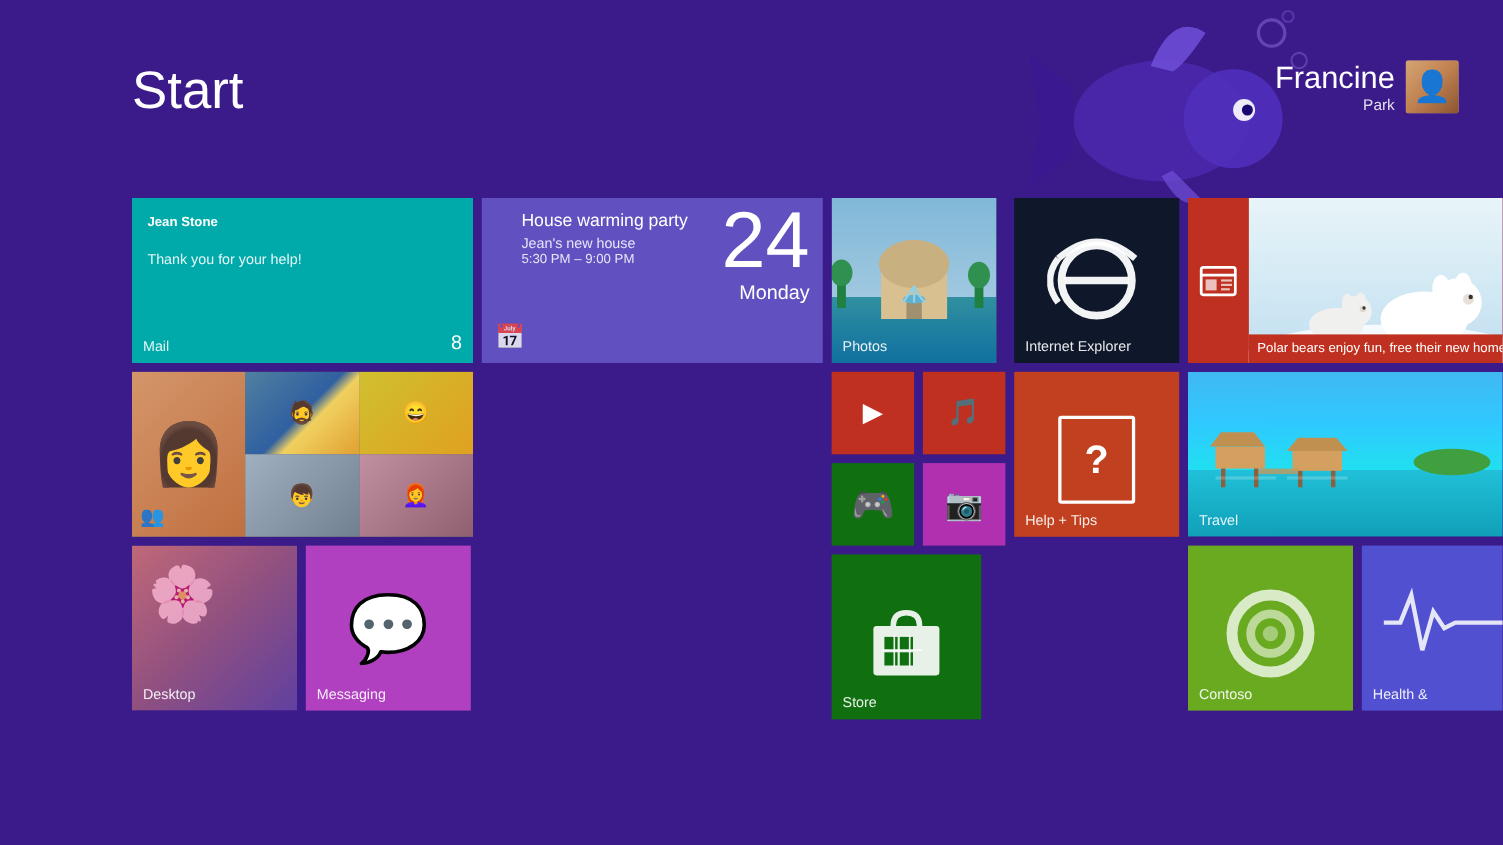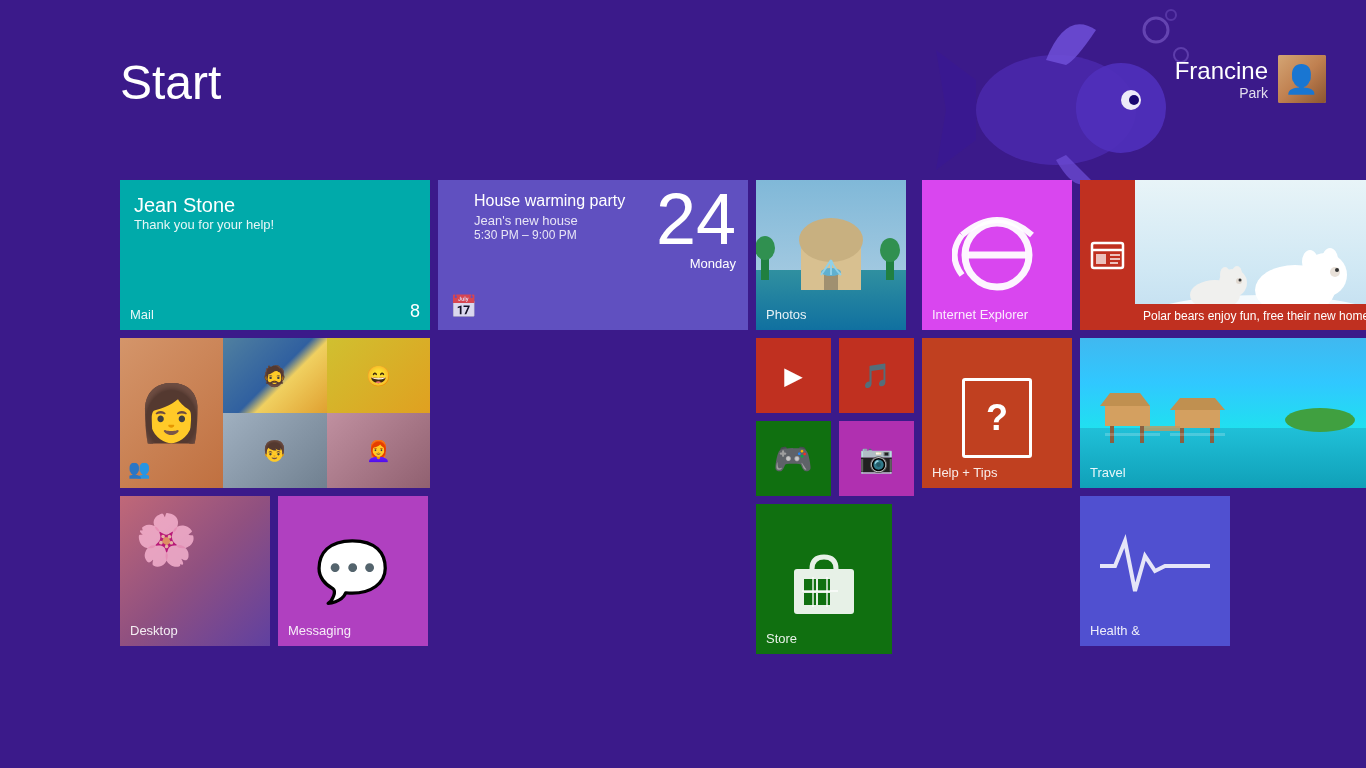--- a/index.html
+++ b/index.html
@@ -30,21 +30,21 @@
       right: 40px;
       display: flex;
       align-items: center;
       gap: 10px;
       z-index: 2;
     }
     .user-name {
       text-align: right;
       color: white;
     }
-    .user-name .name { font-size: 24px; font-weight: 300; }
+    .user-name .name { font-size: 28px; font-weight: 300; }
     .user-name .surname { font-size: 14px; font-weight: 400; opacity: 0.85; }
     .user-avatar {
       width: 48px;
       height: 48px;
       border-radius: 2px;
       background: #c0a080;
       overflow: hidden;
       display: flex;
       align-items: center;
       justify-content: center;
@@ -151,42 +151,42 @@
       right: 10px;
       font-size: 18px;
       font-weight: 300;
       color: white;
     }
 
     
     .mail-content {
       padding: 14px;
     }
-    .mail-sender { font-size: 20px; font-weight: 400; }
-    .mail-subject { font-size: 13px; opacity: 0.9; margin-top: 0; }
+    .mail-sender { font-size: 12px; font-weight: 700; }
+    .mail-subject { font-size: 13px; opacity: 0.9; margin-top: 20px; }
     .mail-body { font-size: 13px; opacity: 0.75; margin-top: 2px; }
 
     
     .calendar-content {
       padding: 12px;
       display: flex;
       align-items: flex-start;
       gap: 10px;
     }
     .calendar-text { flex: 1; }
     .calendar-event-name { font-size: 16px; font-weight: 400; }
     .calendar-event-sub { font-size: 13px; opacity: 0.85; margin-top: 3px; }
     .calendar-event-time { font-size: 12px; opacity: 0.85; }
     .calendar-number {
       font-size: 72px;
       font-weight: 200;
       line-height: 0.9;
       margin-top: -5px;
     }
-    .calendar-day { font-size: 13px; font-weight: 300; text-align: right; margin-top: 4px; }
+    .calendar-day { font-size: 18px; font-weight: 300; text-align: right; margin-top: 4px; }
     .calendar-icon {
       position: absolute;
       bottom: 10px;
       left: 12px;
       font-size: 22px;
       opacity: 0.8;
     }
 
     
     .weather-content { padding: 16px; }
@@ -553,21 +553,21 @@
           <line x1="18" y1="52" x2="54" y2="52" stroke="white" stroke-width="1.5" opacity="0.9"></line>
         </svg>
       </div>
       <span class="tile-label">Store</span>
     </div>
 
   </div>
 
   <div style="display:flex;flex-direction:column;gap:8px;">
 
-    <div class="tile" style="width:150px;height:150px;background:#d946ef;">
+    <div class="tile" style="width:150px;height:150px;background:#0f172a;">
       <div style="display:flex;align-items:center;justify-content:center;height:100%;">
 
         <svg width="90" height="90" viewBox="0 0 90 90">
 
           <circle cx="45" cy="45" r="32" fill="none" stroke="white" stroke-width="7" opacity="0.95"></circle>
 
           <path d="M10,25 Q45,-5 80,25" fill="none" stroke="white" stroke-width="6" opacity="0.95"></path>
           <path d="M10,25 Q-5,45 10,65" fill="none" stroke="white" stroke-width="6" opacity="0.95"></path>
 
           <line x1="16" y1="45" x2="74" y2="45" stroke="white" stroke-width="7" opacity="0.95"></line>
@@ -669,20 +669,31 @@
         <rect x="64" y="88" width="36" height="5" fill="#c09a60" opacity="0.8"></rect>
 
         <rect x="25" y="95" width="55" height="3" fill="rgba(255,255,255,0.2)"></rect>
         <rect x="90" y="95" width="55" height="3" fill="rgba(255,255,255,0.2)"></rect>
       </svg>
       <span class="tile-label">Travel</span>
     </div>
 
     <div style="display:flex;gap:8px;">
 
+      <div class="tile" style="width:150px;height:150px;background:#6aaa20;">
+        <div class="contoso-content">
+
+          <svg width="90" height="90" viewBox="0 0 90 90" style="margin-top:10px;">
+            <circle cx="45" cy="45" r="35" fill="none" stroke="rgba(255,255,255,0.75)" stroke-width="10"></circle>
+            <circle cx="45" cy="45" r="18" fill="none" stroke="rgba(255,255,255,0.55)" stroke-width="8"></circle>
+            <circle cx="45" cy="45" r="7" fill="rgba(255,255,255,0.4)"></circle>
+          </svg>
+        </div>
+        <span class="tile-label">Contoso</span>
+      </div>
 
       <div class="tile" style="width:150px;height:150px;background:#5050d0;overflow:hidden;">
 
         <svg width="150" height="100" viewBox="0 0 150 100" style="position:absolute;top:20px;">
           <path d="M20,50 L35,50 L45,25 L55,75 L65,40 L75,55 L85,50 L130,50" fill="none" stroke="white" stroke-width="4" opacity="0.85"></path>
         </svg>
         <span class="tile-label">Health &amp;</span>
       </div>
 
     </div>

